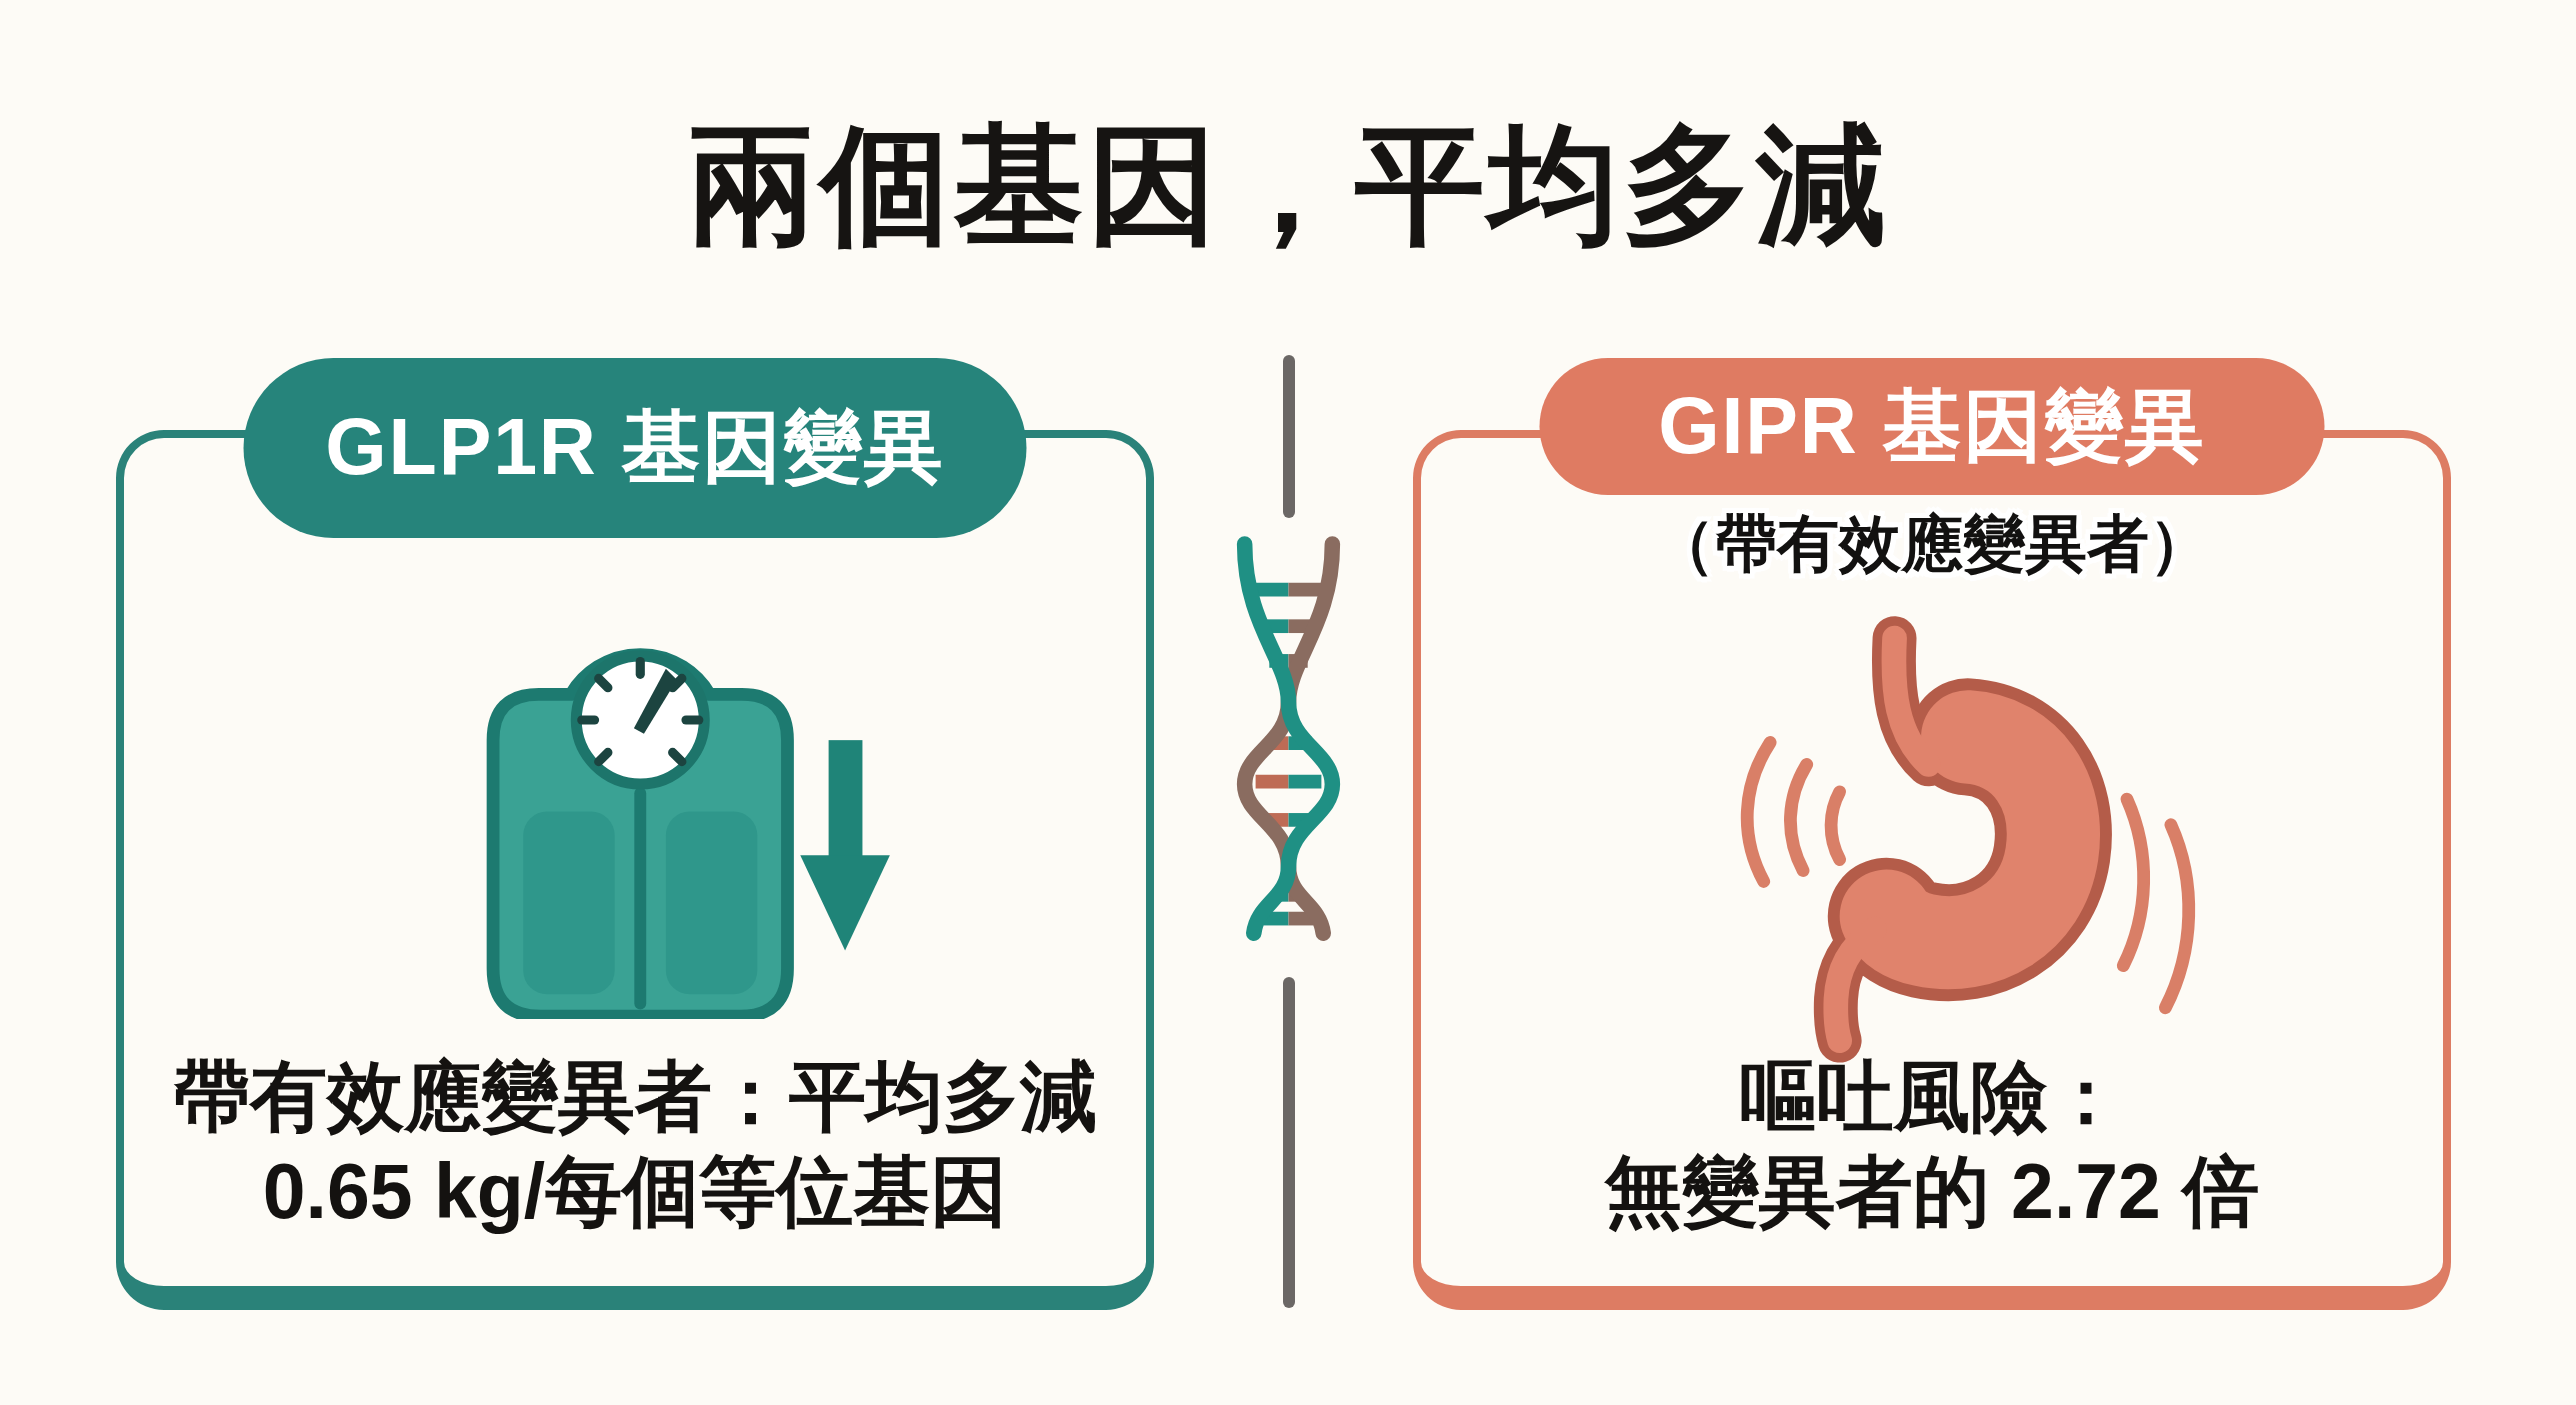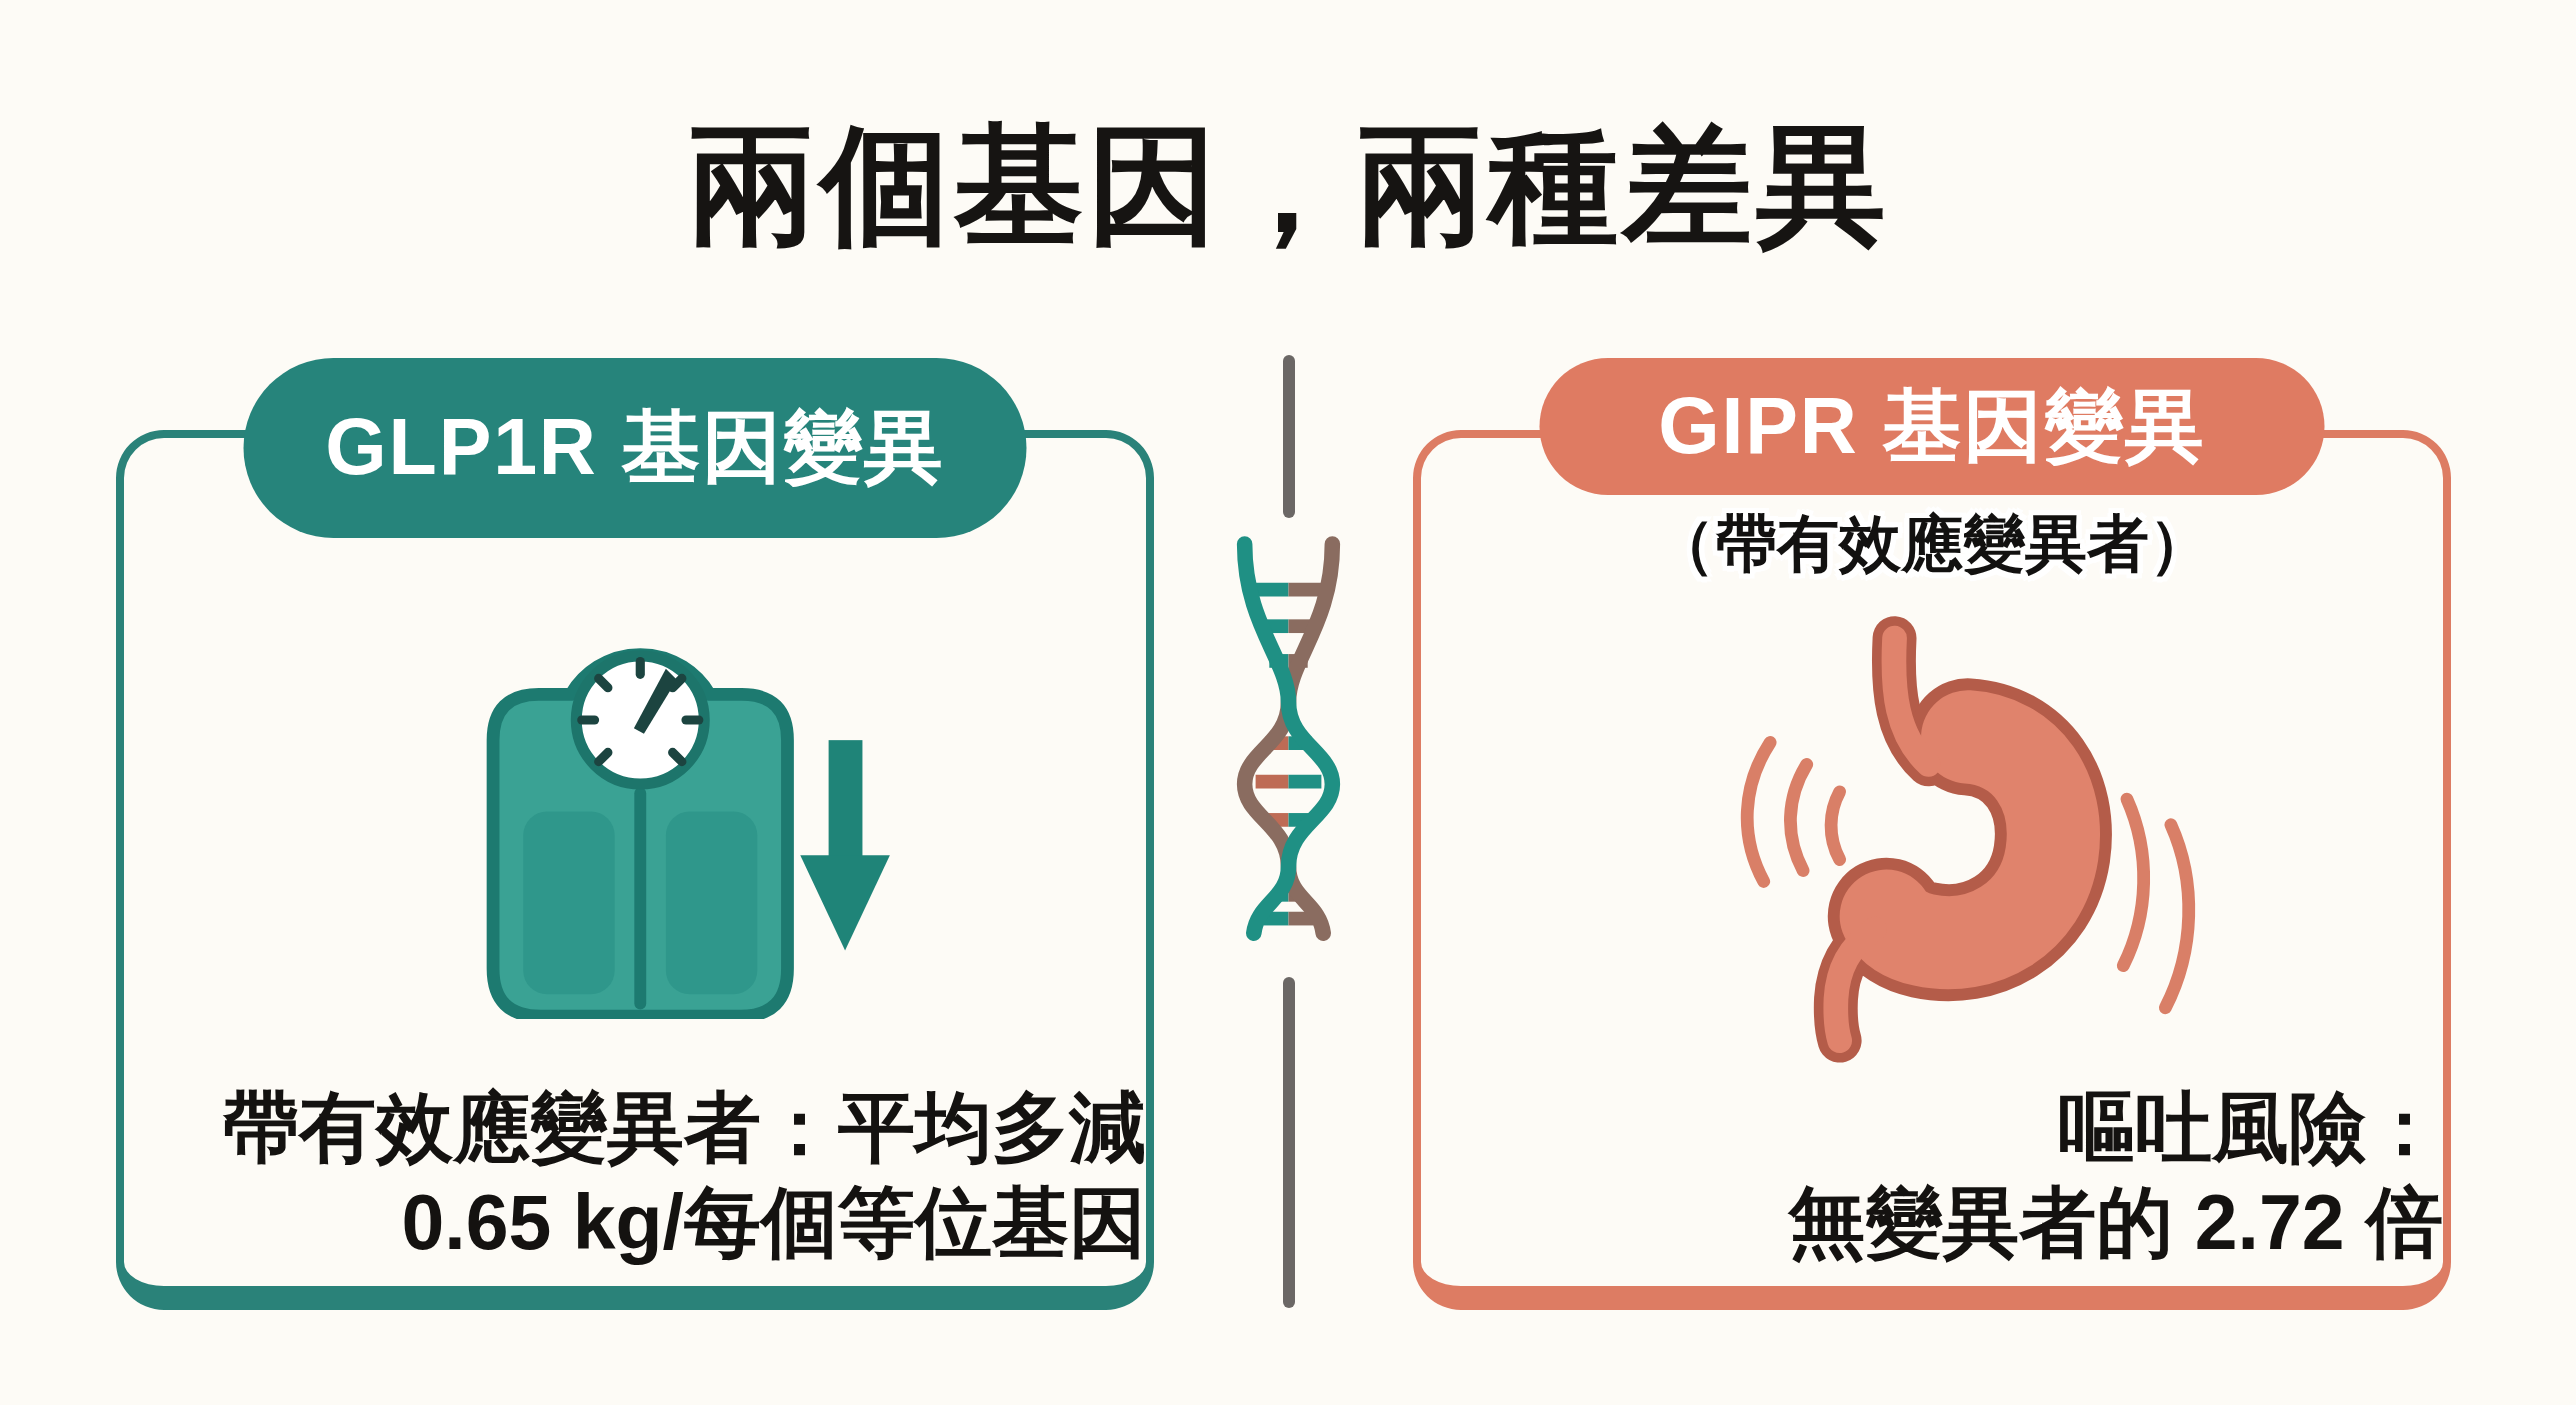--- a/index.html
+++ b/index.html
@@ -45,35 +45,35 @@
     font-size:62px;font-weight:900;color:#121110;white-space:nowrap;
     text-shadow:
       -5.5px 0 0 #FFFFFF, 5.5px 0 0 #FFFFFF, 0 -5.5px 0 #FFFFFF, 0 5.5px 0 #FFFFFF,
       -4.6px -4.6px 0 #FFFFFF, 4.6px -4.6px 0 #FFFFFF, -4.6px 4.6px 0 #FFFFFF, 4.6px 4.6px 0 #FFFFFF,
       0 0 12.8px #FFFFFF;
   }
   .card-icon{position:absolute;}
   .icon-scale{left:346px;top:165px;width:421px;height:416px;}
   .icon-stomach{left:274px;top:169px;width:540px;height:462px;}
   .card-text{
-    position:absolute;left:0;right:0;top:611px;text-align:right;
-    font-size:77px;font-weight:700;line-height:1.24;color:#141210;margin-top:31px;
+    position:absolute;left:0;right:0;top:611px;text-align:center;
+    font-size:77px;font-weight:700;line-height:1.24;color:#141210;
   }
   .divider{position:absolute;left:0;top:0;}
   .vline{
     position:absolute;width:12px;border-radius:6.4px;background:#6B6765;left:1283px;
   }
   .vline-top{top:355px;height:163px;}
   .vline-bottom{top:977px;height:331px;}
   .icon-dna{position:absolute;left:1217px;top:533px;width:143px;height:413px;}
 </style>
 </head>
 <body>
 
-<h1 class="page-title">兩個基因，兩種差異</h1>
+<h1 class="page-title">兩個基因，平均多減</h1>
 
 <section class="card card-left">
   <div class="pill pill-teal">
     <span class="pill-label">GLP1R 基因變異</span>
   </div>
 
   <svg class="card-icon icon-scale" viewBox="0 0 460 455" aria-hidden="true">
     <g>
       <path d="M25,150 Q25,100 75,100 L110,100 A88,88 0 0 1 262,100 L297,100 Q347,100 347,150 L347,400 Q347,452 295,452 L77,452 Q25,452 25,400 Z" fill="#3AA294" stroke="#1D7A70" stroke-width="14" stroke-linejoin="round"></path>
       <rect x="58" y="228" width="100" height="200" rx="26" fill="#2F978B"></rect>

